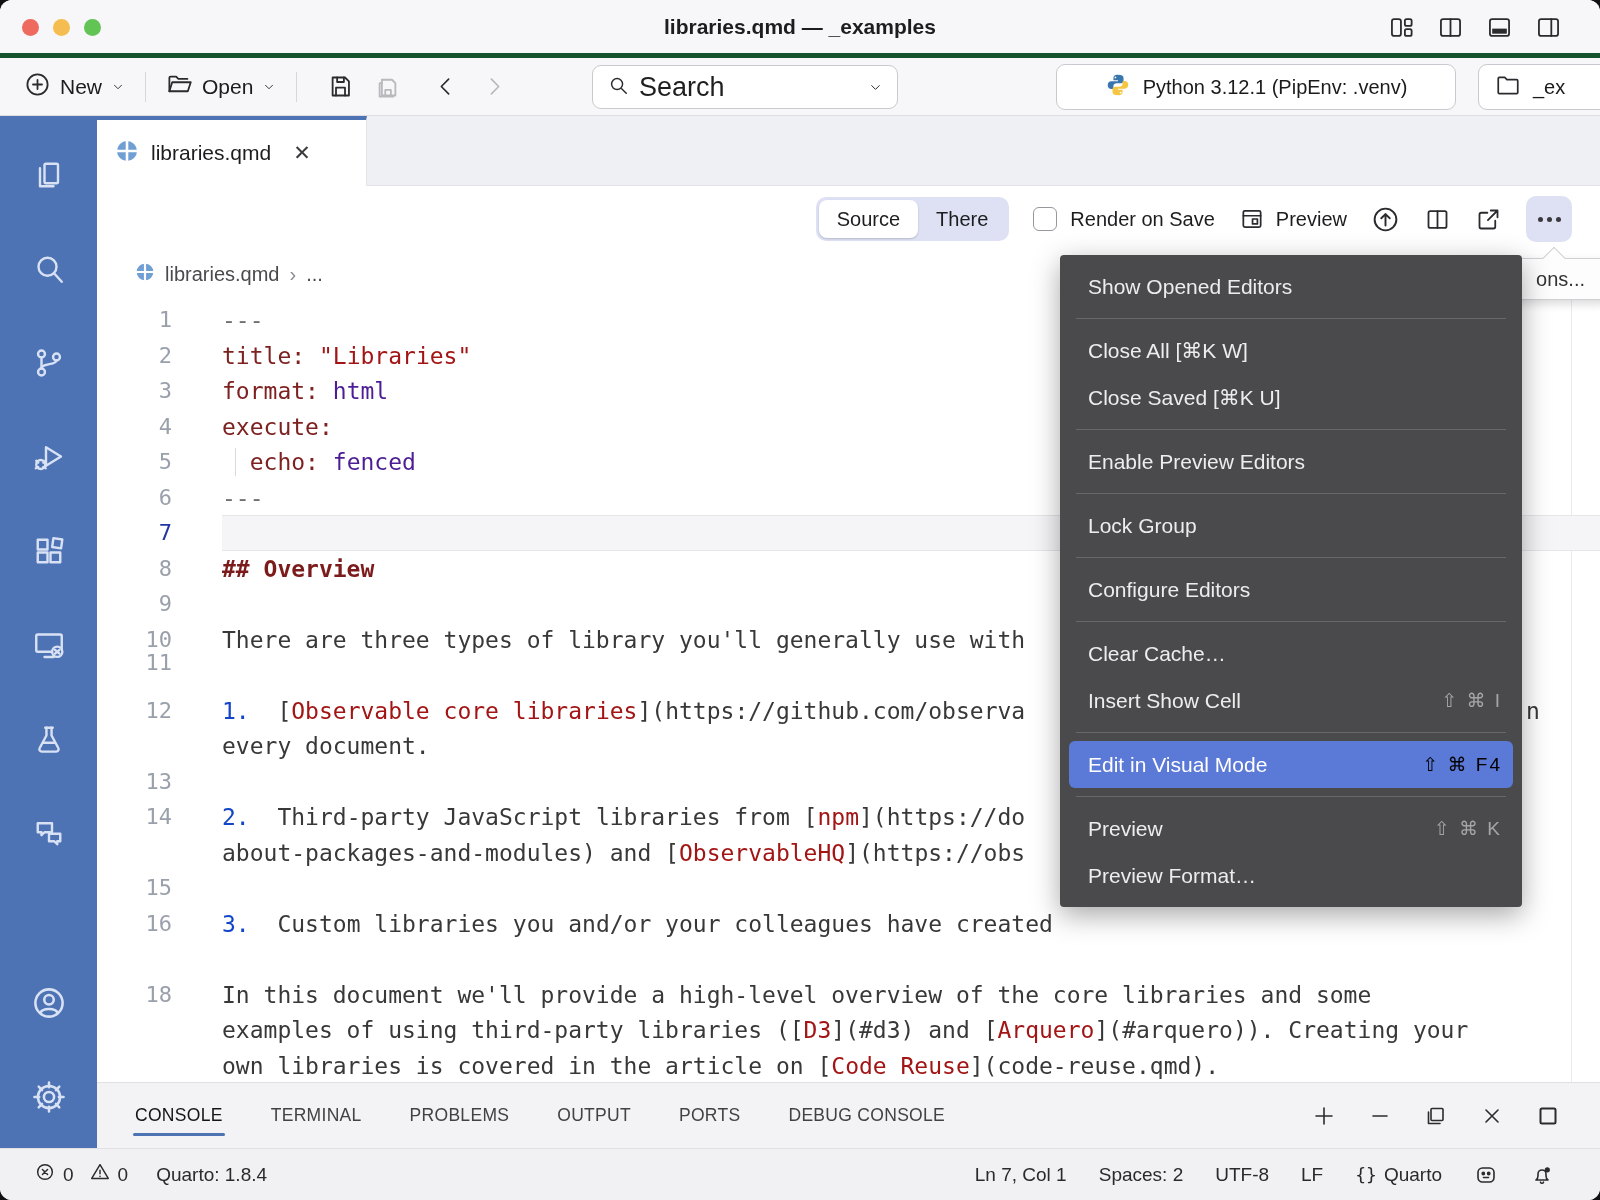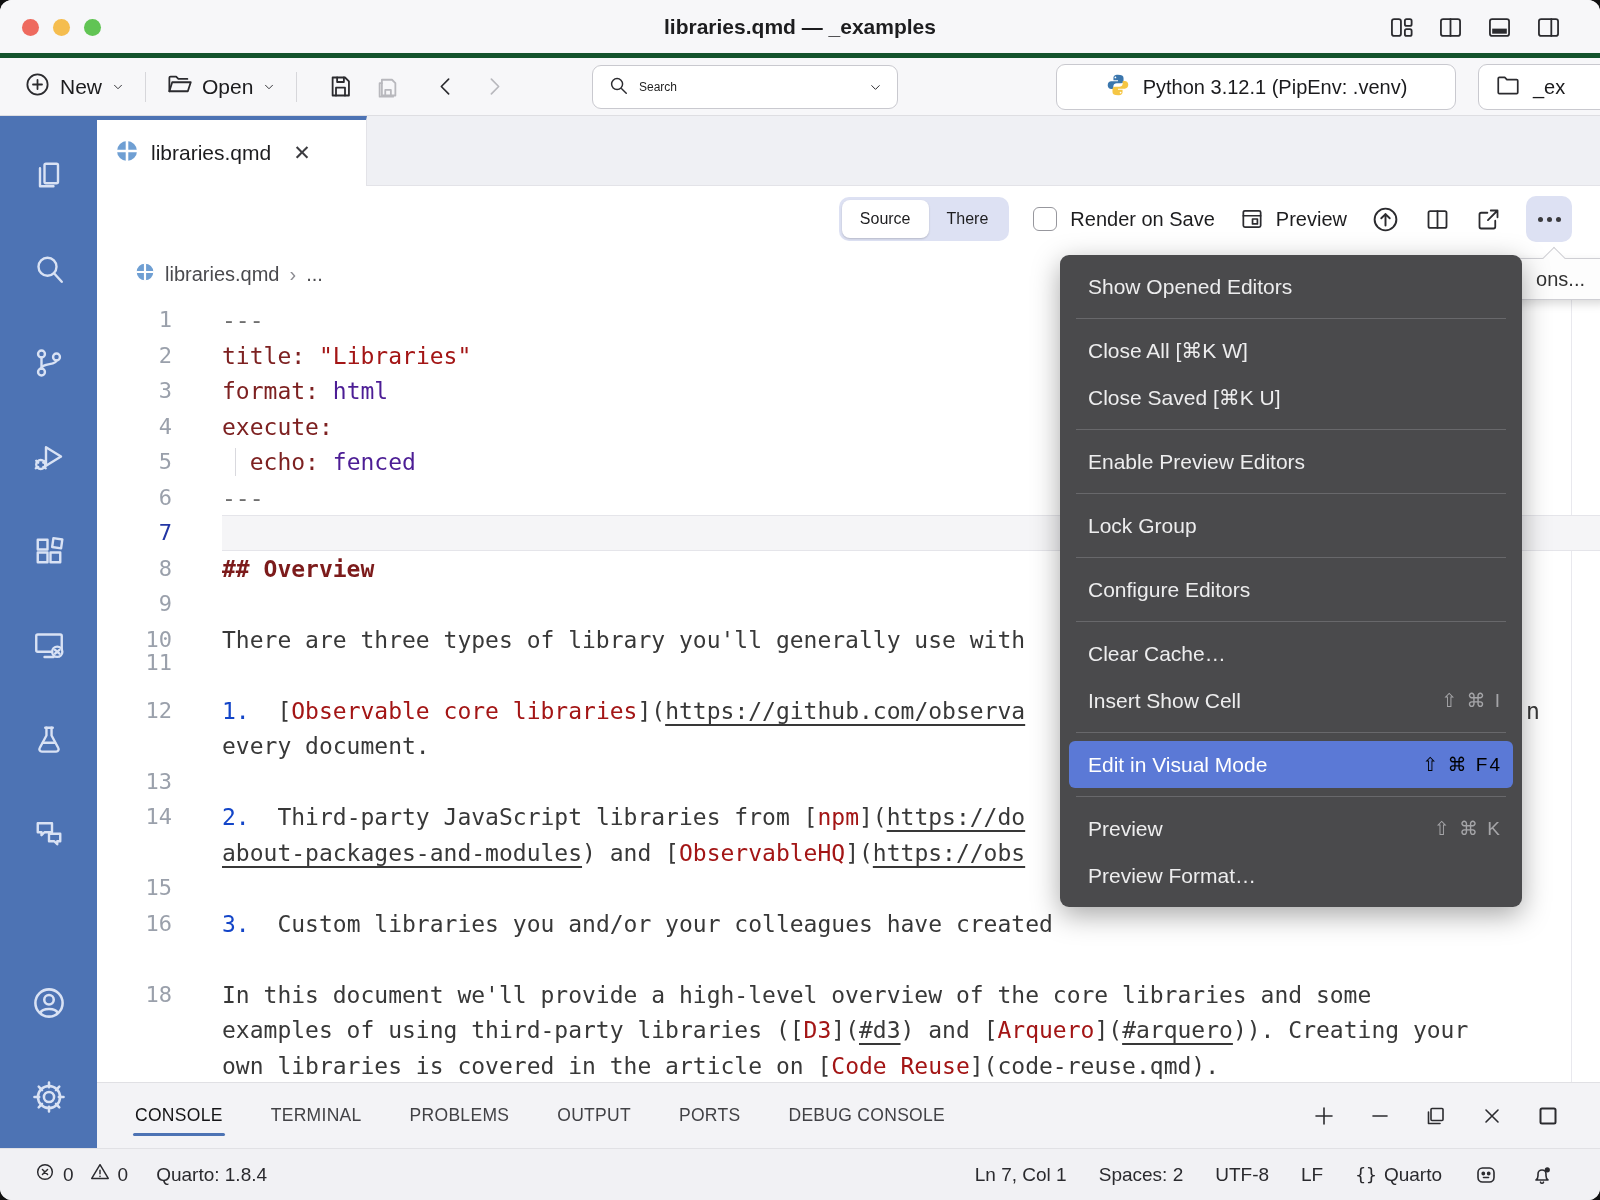--- a/index.html
+++ b/index.html
@@ -18,21 +18,21 @@
   .win-icons svg{ display:block; }
 
   
   .toolbar{ position:absolute; left:0; top:58px; right:0; height:58px; background:#f7f7f9;
     border-bottom:1px solid #dedee2; display:flex; align-items:center; padding-left:24px; }
   .tbtn{ display:flex; align-items:center; gap:9px; font-size:21px; color:#1c1c1e; cursor:pointer; }
   .tsep{ width:1px; height:30px; background:#d7d7db; margin:0 20px; }
   .ticon{ margin:0 10px; display:flex; }
   .search-box{ position:absolute; left:592px; top:7px; width:306px; height:44px; background:#fff;
     border:1px solid #c9c9cf; border-radius:9px; display:flex; align-items:center; padding:0 14px; }
-  .search-box .stext{ flex:1; font-size:12px; color:#1f1f1f; margin-left:10px; }
+  .search-box .stext{ flex:1; font-size:27px; color:#1f1f1f; margin-left:10px; }
   .interp-btn{ position:absolute; left:1056px; top:6px; width:400px; height:46px; background:#fff;
     border:1px solid #c9c9cf; border-radius:9px; display:flex; align-items:center; justify-content:center;
     gap:12px; font-size:20px; color:#1b1b1d; }
   .proj-btn{ position:absolute; left:1478px; top:6px; width:170px; height:46px; background:#fff;
     border:1px solid #c9c9cf; border-radius:9px; display:flex; align-items:center; gap:12px;
     padding-left:16px; font-size:20px; color:#1b1b1d; overflow:hidden; }
 
   
   .activitybar{ position:absolute; left:0; top:116px; width:97px; height:1032px; background:#4d73b4;
     display:flex; flex-direction:column; align-items:center; padding-top:12px; }
@@ -46,21 +46,21 @@
   .tab{ position:absolute; left:0; top:0; width:270px; height:70px; background:#fff;
     border-top:4px solid var(--accent,#4d73b4); border-right:1px solid #e3e3e8;
     display:flex; align-items:center; padding:0 18px; gap:12px; }
   .tab-label{ font-size:21px; color:#1d1d1f; }
   .tab-close{ margin-left:10px; font-size:21px; color:#3c3c40; cursor:pointer; }
 
   
   .edtoolbar{ position:absolute; left:97px; top:186px; right:0; height:66px; background:#fff;
     display:flex; align-items:center; justify-content:flex-end; padding-right:28px; gap:24px; }
   .seg{ background:#dde1f3; border-radius:10px; height:44px; display:flex; align-items:center; padding:3px; }
-  .seg-btn{ height:38px; display:flex; align-items:center; padding:0 18px; font-size:16px; color:#1d1d1f;
+  .seg-btn{ height:38px; display:flex; align-items:center; padding:0 18px; font-size:20px; color:#1d1d1f;
     border-radius:8px; cursor:pointer; }
   .seg-btn.sel{ background:#fff; box-shadow:0 1px 2px rgba(0,0,0,.18); }
   .chk{ width:24px; height:24px; border:1.5px solid #97979d; border-radius:6px; background:#fff; cursor:pointer; }
   .edlabel{ font-size:20px; color:#1d1d1f; }
   .edicon{ display:flex; cursor:pointer; }
   .more-btn{ width:46px; height:46px; background:#dde1f3; border-radius:10px; display:flex;
     align-items:center; justify-content:center; gap:4px; cursor:pointer; }
   .more-btn i{ width:5px; height:5px; border-radius:50%; background:#3a3a3e; }
 
   
@@ -75,21 +75,21 @@
   .code-row.current .gutter{ color:#2336a4; }
   .ctext{ position:absolute; left:125px; }
   .code-row.current::before{ content:""; position:absolute; left:125px; right:0; top:0; bottom:0;
     background:#f5f5f7; border-top:1px solid #e5e5ea; border-bottom:1px solid #e5e5ea; }
   .tailfrag{ position:absolute; left:1429px; color:#383838; }
   .indent-guide{ position:absolute; left:138px; top:4px; bottom:4px; width:1px; background:#d9d9de; }
   .ruler{ position:absolute; left:1474px; top:0; bottom:0; width:1px; background:#e9e9ee; }
   .s-meta{ color:#6f6f6f; } .s-key{ color:#7d2121; } .s-string{ color:#a31515; }
   .s-value{ color:#4c1d95;text-align:center; } .s-heading{ color:#7c1b1b; font-weight:bold; }
   .s-plain{ color:#383838; } .s-marker{ color:#1345c8; } .s-link{ color:#a31515; }
-  .s-url{ color:#383838; text-decoration:underline; text-underline-offset:5px; }
+  .s-url{ color:#383838; text-underline-offset:5px; }
 
   
   .panel{ position:absolute; left:97px; top:1082px; right:0; height:66px; background:#f3f3f6;
     border-top:1px solid #e0e0e4; display:flex; align-items:center; padding:0 40px 0 36px; }
   .ptab{ font-size:17.5px; letter-spacing:.3px; color:#424246; margin-right:44px; cursor:pointer;
     position:relative; padding:8px 2px; }
   .ptab.active{ color:#141416; }
   .ptab.active::after{ content:""; position:absolute; left:0; right:0; bottom:-2px; height:3px;
     background:var(--accent,#4d73b4); border-radius:2px; }
   .panel-icons{ margin-left:auto; display:flex; gap:32px; align-items:center; }
@@ -99,21 +99,21 @@
   .statusbar{ position:absolute; left:0; top:1148px; right:0; height:52px; background:#f1f1f4;
     border-top:1px solid #e1e1e5; display:flex; align-items:center; font-size:19px; color:#2a2a2e;
     padding:0 46px 0 34px; }
   .st-item{ display:flex; align-items:center; gap:7px; cursor:pointer; }
   .st-left{ display:flex; align-items:center; gap:14px; }
   .st-right{ margin-left:auto; display:flex; align-items:center; gap:32px; }
   .braces{ font-family:"DejaVu Sans Mono", monospace; font-size:18px; }
 
   
   .ctx-menu{ position:absolute; left:1060px; top:255px; width:462px; background:#4a4a4c;
-    border-radius:9px; box-shadow:0 8px 28px rgba(0,0,0,.35); padding:8px 0; z-index:50; }
+    border-radius:4px; box-shadow:0 8px 28px rgba(0,0,0,.35); padding:8px 0; z-index:50; }
   .menu-item{ height:47px; display:flex; align-items:center; padding:0 20px 0 28px;
     font-size:21px; color:#ededee; cursor:pointer; }
   .menu-item .msc{ margin-left:auto; font-size:19px; color:#a5a5a8; letter-spacing:2px; }
   .menu-item.hl{ background:var(--menu-hl,#5b79d6); margin:0 9px; padding:0 11px 0 19px;
     border-radius:6px; color:#fff; }
   .menu-item.hl .msc{ color:#000000; }
   .menu-div{ height:1px; background:#68686b; margin:8px 16px; }
 
   
   .tooltip{ position:absolute; left:1460px; top:258px; width:150px; height:42px; background:#fdfdfd;

